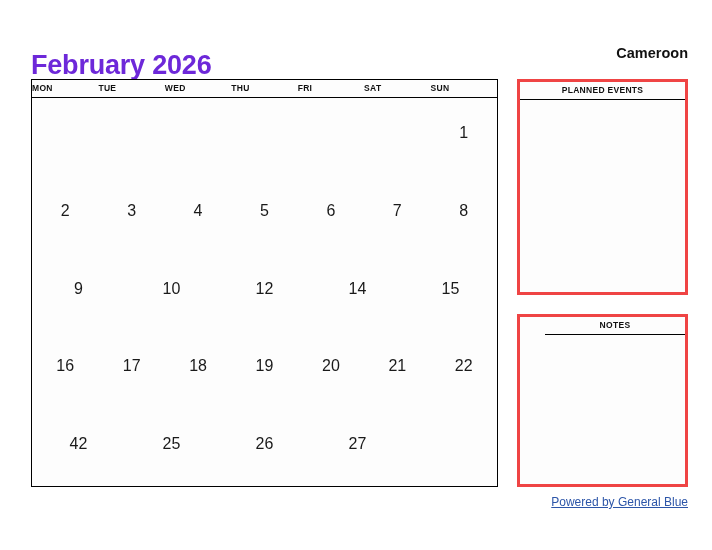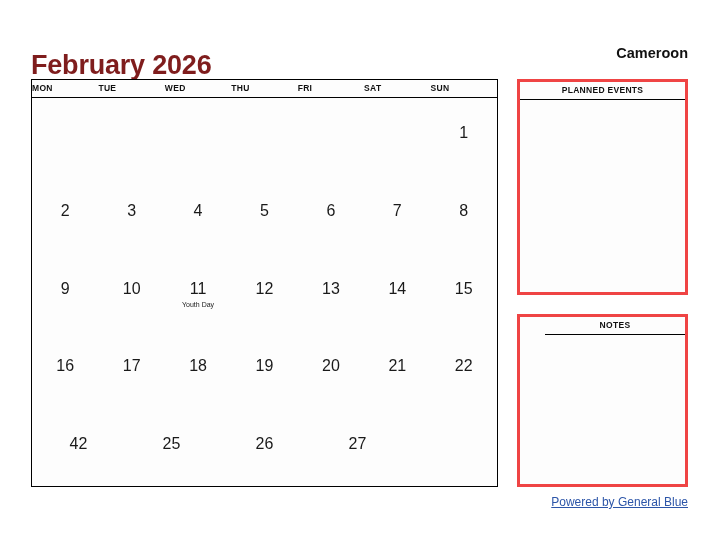--- a/index.html
+++ b/index.html
@@ -18,21 +18,21 @@
     -webkit-font-smoothing: antialiased;
   }
 
   
   #page-title {
     position: absolute;
     left: 31px;
     top: 31px;
     font-size: 27px;
     font-weight: bold;
-    color: #7f1d1d;
+    color: #6d28d9;
     letter-spacing: -0.2px;
     line-height: 32px;
     white-space: nowrap;
   }
   #country-label {
     position: absolute;
     right: 24px;
     top: 44px;
     font-size: 14.5px;
     font-weight: bold;
@@ -198,28 +198,21 @@
         </div>
       </div>
       <div class="week-row">
         <div class="day-cell">
           <span class="day-number">9</span>
         </div>
         <div class="day-cell">
           <span class="day-number">10</span>
         </div>
         <div class="day-cell">
-          <span class="day-number">11</span>
-          <span class="day-event">Youth Day</span>
-        </div>
-        <div class="day-cell">
           <span class="day-number">12</span>
-        </div>
-        <div class="day-cell">
-          <span class="day-number">13</span>
         </div>
         <div class="day-cell">
           <span class="day-number">14</span>
         </div>
         <div class="day-cell">
           <span class="day-number">15</span>
         </div>
       </div>
       <div class="week-row">
         <div class="day-cell">

